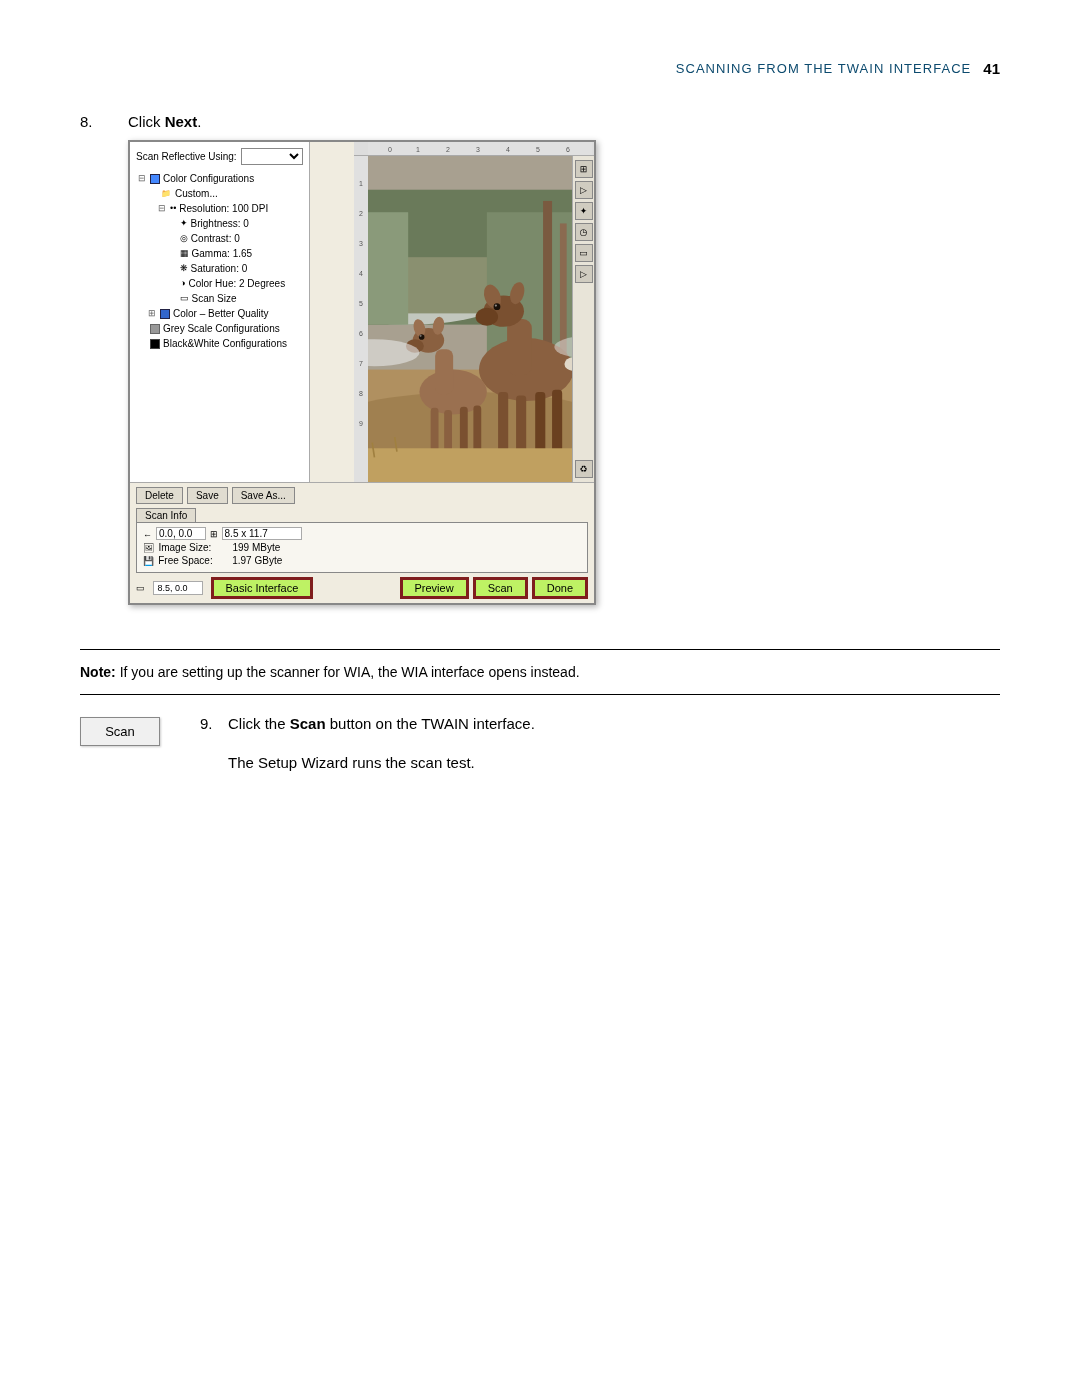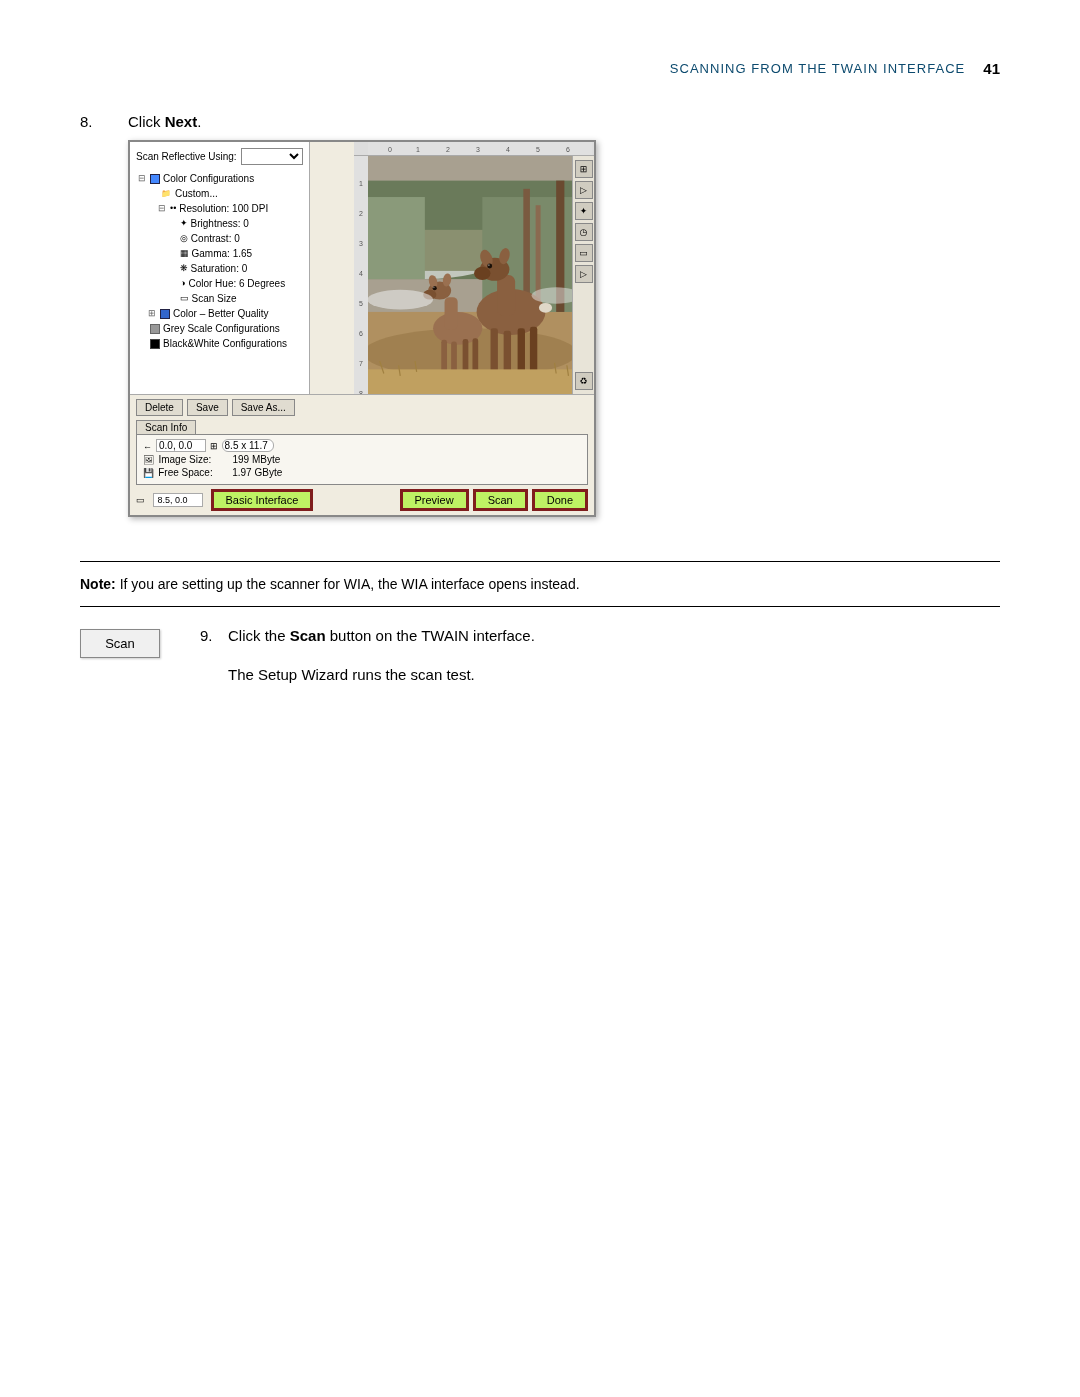--- a/index.html
+++ b/index.html
@@ -33,21 +33,21 @@
       color: #0c4a6e;
       letter-spacing: 0.08em;
       text-transform: uppercase;
       font-variant: small-caps;
     }
     .page-header-number {
       font-family: Arial, sans-serif;
       font-size: 15px;
       font-weight: bold;
       color: #000;
-      margin-left: 18px;
+      margin-left: 12px;
     }
 
     
     .step {
       display: flex;
       margin-bottom: 24px;
     }
     .step-number {
       font-family: Arial, sans-serif;
       font-size: 15px;
@@ -111,21 +111,21 @@
       color: #000;
     }
     .twain-titlebar-btn.red-x {
       background: linear-gradient(to bottom, #ff6040 0%, #cc2000 100%);
       color: #fff;
       border: 1px solid #a01000;
     }
 
     .twain-body {
       display: flex;
-      height: 252px;
+      height: 340px;
       gap: 44px;
     }
 
     .twain-left {
       width: 180px;
       background: #fff;
       border-right: 1px solid #aaa;
       padding: 4px;
       overflow: hidden;
     }
@@ -426,21 +426,21 @@
 
               <div class="tree-item tree-indent-3">
                 <span class="tree-expand"></span>
                 <span style="margin-right:3px;font-size:9px;">❋</span>
                 <span>Saturation: 0</span>
               </div>
 
               <div class="tree-item tree-indent-3">
                 <span class="tree-expand"></span>
                 <span style="margin-right:3px;font-size:9px;">◑</span>
-                <span>Color Hue: 6 Degrees</span>
+                <span>Color Hue: 2 Degrees</span>
               </div>
 
               <div class="tree-item tree-indent-3">
                 <span class="tree-expand"></span>
                 <span style="margin-right:3px;font-size:9px;">▭</span>
                 <span>Scan Size</span>
               </div>
 
               <div class="tree-item tree-indent-1">
                 <span class="tree-expand">⊞</span>
@@ -592,21 +592,21 @@
             <button class="bottom-btn">Save</button>
             <button class="bottom-btn">Save As...</button>
           </div>
 
           <div class="scan-info-tab">Scan Info</div>
           <div class="scan-info-box">
             <div class="info-row">
               <span style="font-size:9px;">←</span>
               <input class="info-input" value="0.0, 0.0" style="width: 50px;">
               <span style="font-size:9px;">⊞</span>
-              <input class="info-input" value="8.5 x 11.7" style="width: 52px; border-radius: 6px;">
+              <input class="info-input" value="8.5 x 11.7" style="width: 80px;">
             </div>
             <div class="info-row">
               <span style="font-size:9px;">🖼</span>
               <span class="info-label">Image Size:</span>
               <span class="info-value">199 MByte</span>
             </div>
             <div class="info-row">
               <span style="font-size:9px;">💾</span>
               <span class="info-label">Free Space:</span>
               <span class="info-value">1.97 GByte</span>

